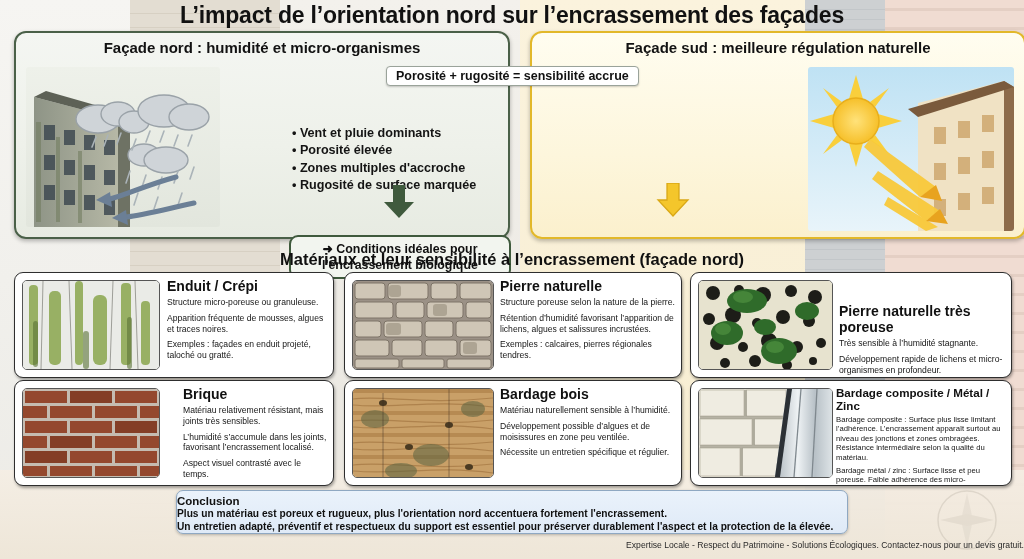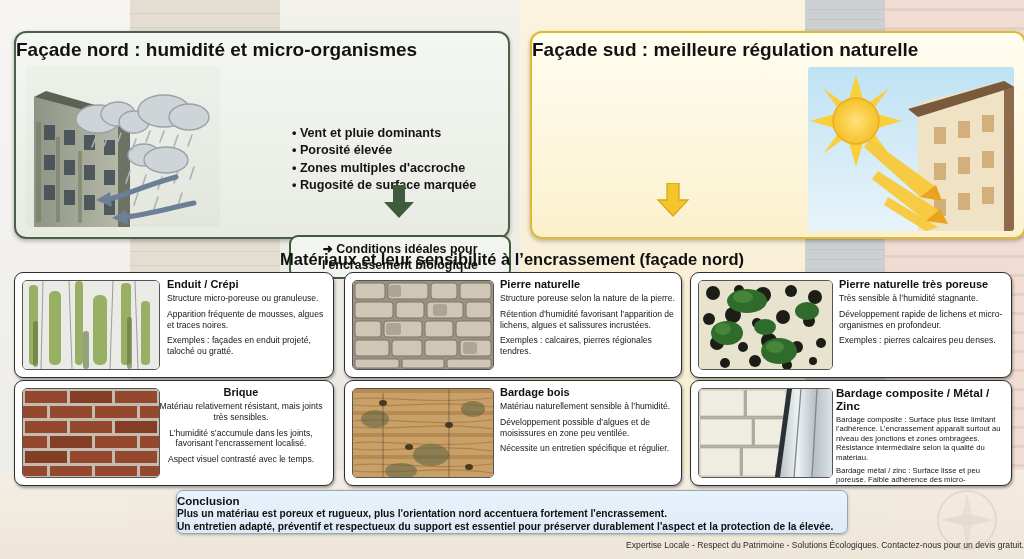--- a/index.html
+++ b/index.html
@@ -28,22 +28,22 @@
     background:linear-gradient(180deg,#f4f6f2 0%,#eef1ea 55%,#e7ebe2 100%);
     border:2px solid #4a6048;
   }
   #panel-south{
     left:518px;top:31px;width:492px;height:204px;
     background:linear-gradient(180deg,#fffdf0 0%,#fdf6dc 60%,#fbf0cd 100%);
     border:2px solid #e2b82a;
     margin-left:12px;
   }
   .panel-title{
-    position:absolute;left:0;right:0;top:6px;
-    font-size:19px;font-weight:bold;color:#121212;
+    position:absolute;left:0;right:0;top:6px;text-align:center;
+    font-size:15px;font-weight:bold;color:#121212;
   }
   
   .illus{position:absolute;border-radius:3px;overflow:hidden;}
   #illus-north{left:10px;top:34px;width:194px;height:160px;}
   #illus-south{left:276px;top:34px;width:206px;height:164px;}
 
   .badge{
     position:absolute;left:386px;top:66px;
     background:#fff;border:1px solid #9aa39a;border-radius:4px;
     padding:2px 9px;font-size:12.5px;font-weight:bold;color:#111;
@@ -68,21 +68,21 @@
   .section-title{
     position:absolute;left:0;right:0;top:250px;text-align:center;
     font-size:16.5px;font-weight:bold;color:#101010;
   }
   .card{
     position:absolute;background:#fff;border:1px solid #2e2e2e;border-radius:9px;
     box-shadow:1px 2px 3px rgba(0,0,0,.35);overflow:hidden;
   }
   .card .thumb{position:absolute;left:7px;top:7px;border-radius:5px;overflow:hidden;border:1px solid #555;}
   .card .body{position:absolute;top:5px;right:5px;}
-  .card h4{margin:0 0 3px 0;font-size:11px;font-weight:bold;color:#101010;}
+  .card h4{margin:0 0 3px 0;font-size:14px;font-weight:bold;color:#101010;}
   .card p{margin:0 0 5px 0;font-size:8.6px;line-height:1.26;color:#151515;}
   .card.small p{font-size:7.7px;line-height:1.22;margin-bottom:4px;}
 
   
   #conclusion{
     position:absolute;left:176px;top:490px;width:672px;height:44px;
     background:linear-gradient(180deg,#eaf2fb 0%,#dfeaf7 100%);
     border:1px solid #8fa8c2;border-radius:7px;
     box-shadow:0 1px 3px rgba(0,0,0,.25);
     text-align:left;color:#101010;padding-top:2px;box-sizing:border-box;
@@ -109,20 +109,21 @@
     <svg viewBox="0 0 62 62" width="62" height="62">
       <circle cx="31" cy="31" r="29" fill="none" stroke="#b9b1a4" stroke-width="1.5"></circle>
       <polygon points="31,4 37,31 31,58 25,31" fill="#d6cfc3"></polygon>
       <polygon points="4,31 31,25 58,31 31,37" fill="#cfc7ba"></polygon>
     </svg>
   </div>
 </div>
 
 <div id="sheet">
 
+  <div class="title">L’impact de l’orientation nord sur l’encrassement des façades</div>
 
   <div class="panel" id="panel-north">
     <div class="panel-title">Façade nord : humidité et micro-organismes</div>
 
     <div class="illus" id="illus-north">
       <svg viewBox="0 0 194 160" width="194" height="160">
         <defs>
           <linearGradient id="wallg" x1="0" y1="0" x2="1" y2="0">
             <stop offset="0" stop-color="#8e9486"></stop>
               <stop offset="1" stop-color="#b6b8a6"></stop>
@@ -272,20 +273,21 @@
     </div>
 
     <div style="position:absolute;left:124px;top:150px;">
       <svg width="34" height="34" viewBox="0 0 34 34">
         <polygon points="11,0 23,0 23,17 32,17 17,33 2,17 11,17" fill="#f4c62b" stroke="#d9a816" stroke-width="1.3"></polygon>
       </svg>
     </div>
 
   </div>
 
+  <div class="badge">Porosité + rugosité = sensibilité accrue</div>
 
   <div class="section-title">Matériaux et leur sensibilité à l’encrassement (façade nord)</div>
 
   <div class="card" style="left:14px;top:272px;width:318px;height:104px;">
     <div class="thumb" style="width:136px;height:88px;">
       <svg viewBox="0 0 136 88" width="136" height="88">
         <rect width="136" height="88" fill="#e8e9e4"></rect>
         <g fill="#7a9b36" opacity=".85">
           <rect x="6" y="4" width="9" height="80" rx="4"></rect>
             <rect x="26" y="10" width="12" height="74" rx="5"></rect>
@@ -389,21 +391,21 @@
             <ellipse cx="108" cy="30" rx="12" ry="9"></ellipse>
           <ellipse cx="66" cy="46" rx="11" ry="8"></ellipse>
         </g>
         <g fill="#4f9140" opacity=".7">
           <ellipse cx="44" cy="16" rx="10" ry="6"></ellipse>
             <ellipse cx="24" cy="48" rx="8" ry="6"></ellipse>
           <ellipse cx="76" cy="66" rx="9" ry="6"></ellipse>
         </g>
       </svg>
     </div>
-    <div class="body" style="left:148px;right:6px;">
+    <div class="body" style="left:148px;right:6px;margin-top:25px;">
       <h4>Pierre naturelle très poreuse</h4>
       <p>Très sensible à l’humidité stagnante.</p>
       <p>Développement rapide de lichens et micro-organismes en profondeur.</p>
       <p>Exemples : pierres calcaires peu denses.</p>
     </div>
   </div>
 
   <div class="card" style="left:14px;top:380px;width:318px;height:104px;">
     <div class="thumb" style="width:136px;height:88px;">
       <svg viewBox="0 0 136 88" width="136" height="88">
@@ -433,21 +435,21 @@
         </g>
         <g fill="#7d3a24" opacity=".55">
           <rect x="47" y="2" width="42" height="12"></rect>
             <rect x="27" y="47" width="42" height="12"></rect>
           <rect x="92" y="32" width="42" height="12"></rect>
             <rect x="2" y="62" width="42" height="12"></rect>
         </g>
         <rect width="136" height="88" fill="#2e2012" opacity=".06"></rect>
       </svg>
     </div>
-    <div class="body" style="left:140px;right:6px;text-align:center;">
+    <div class="body" style="left:168px;right:6px;">
       <h4>Brique</h4>
       <p>Matériau relativement résistant, mais joints très sensibles.</p>
       <p>L’humidité s’accumule dans les joints, favorisant l’encrassement localisé.</p>
       <p>Aspect visuel contrasté avec le temps.</p>
     </div>
   </div>
 
   <div class="card" style="left:344px;top:380px;width:336px;height:104px;">
     <div class="thumb" style="width:140px;height:88px;">
       <svg viewBox="0 0 140 88" width="140" height="88">

